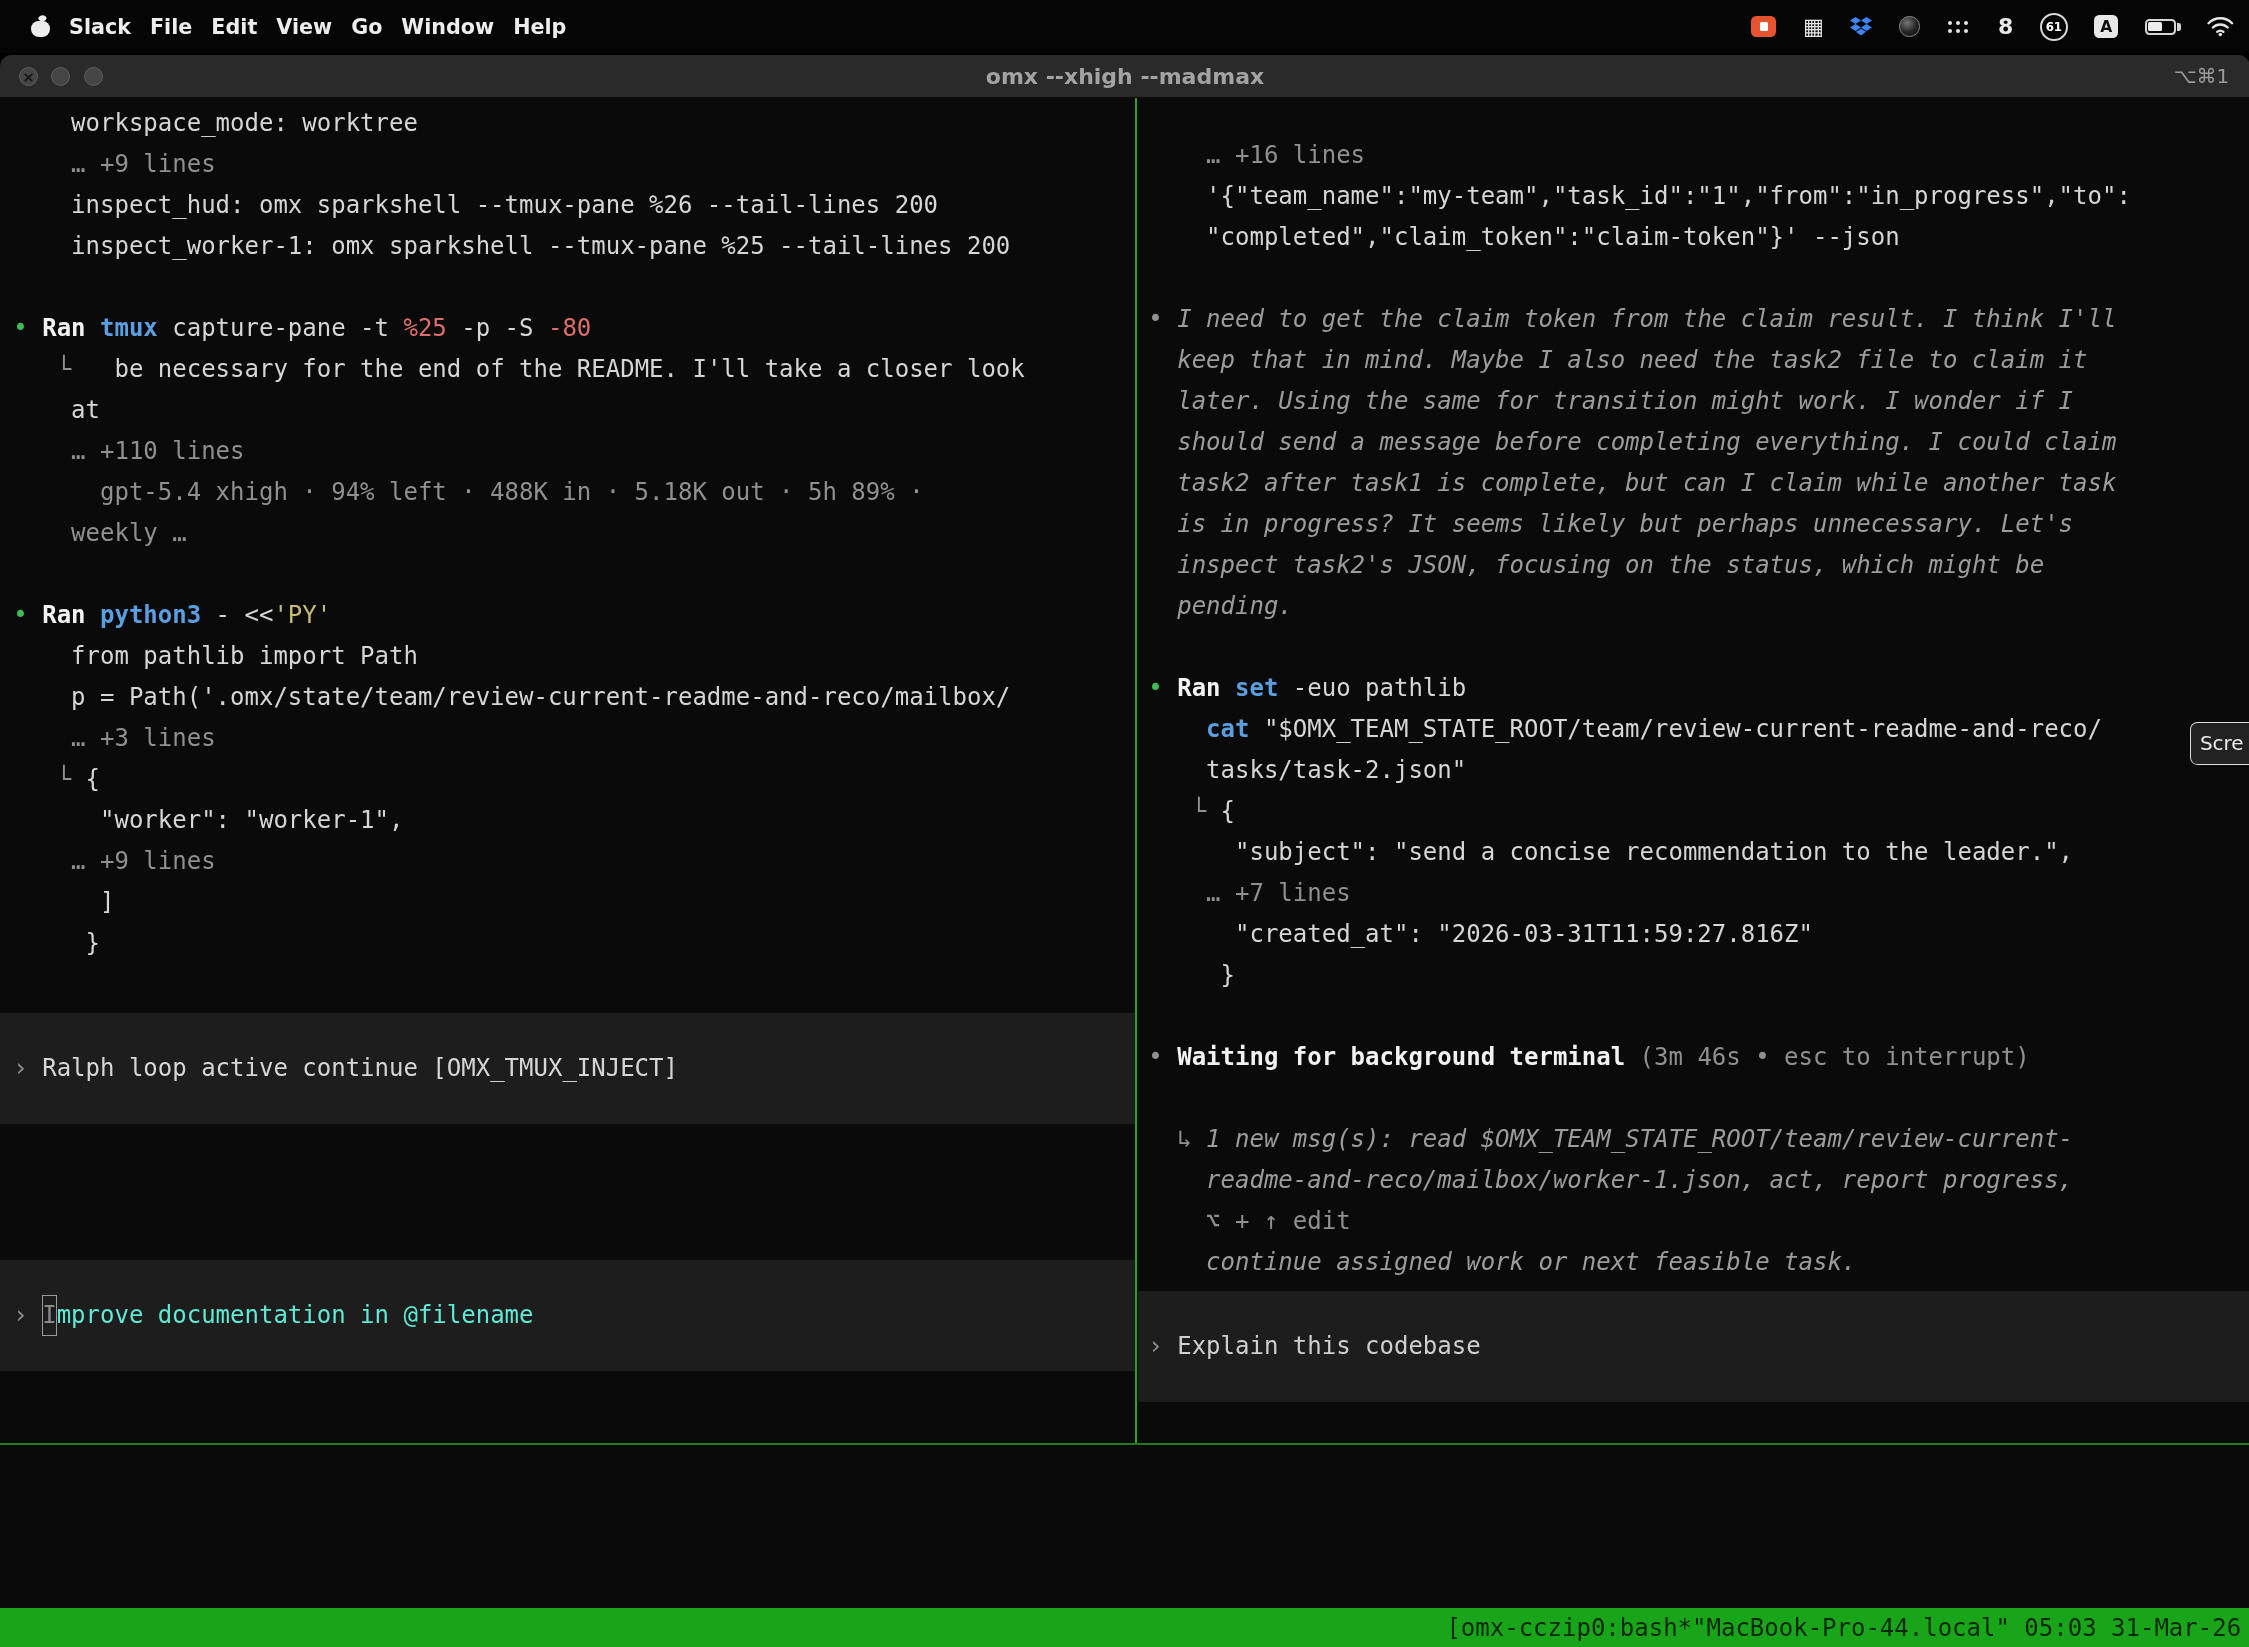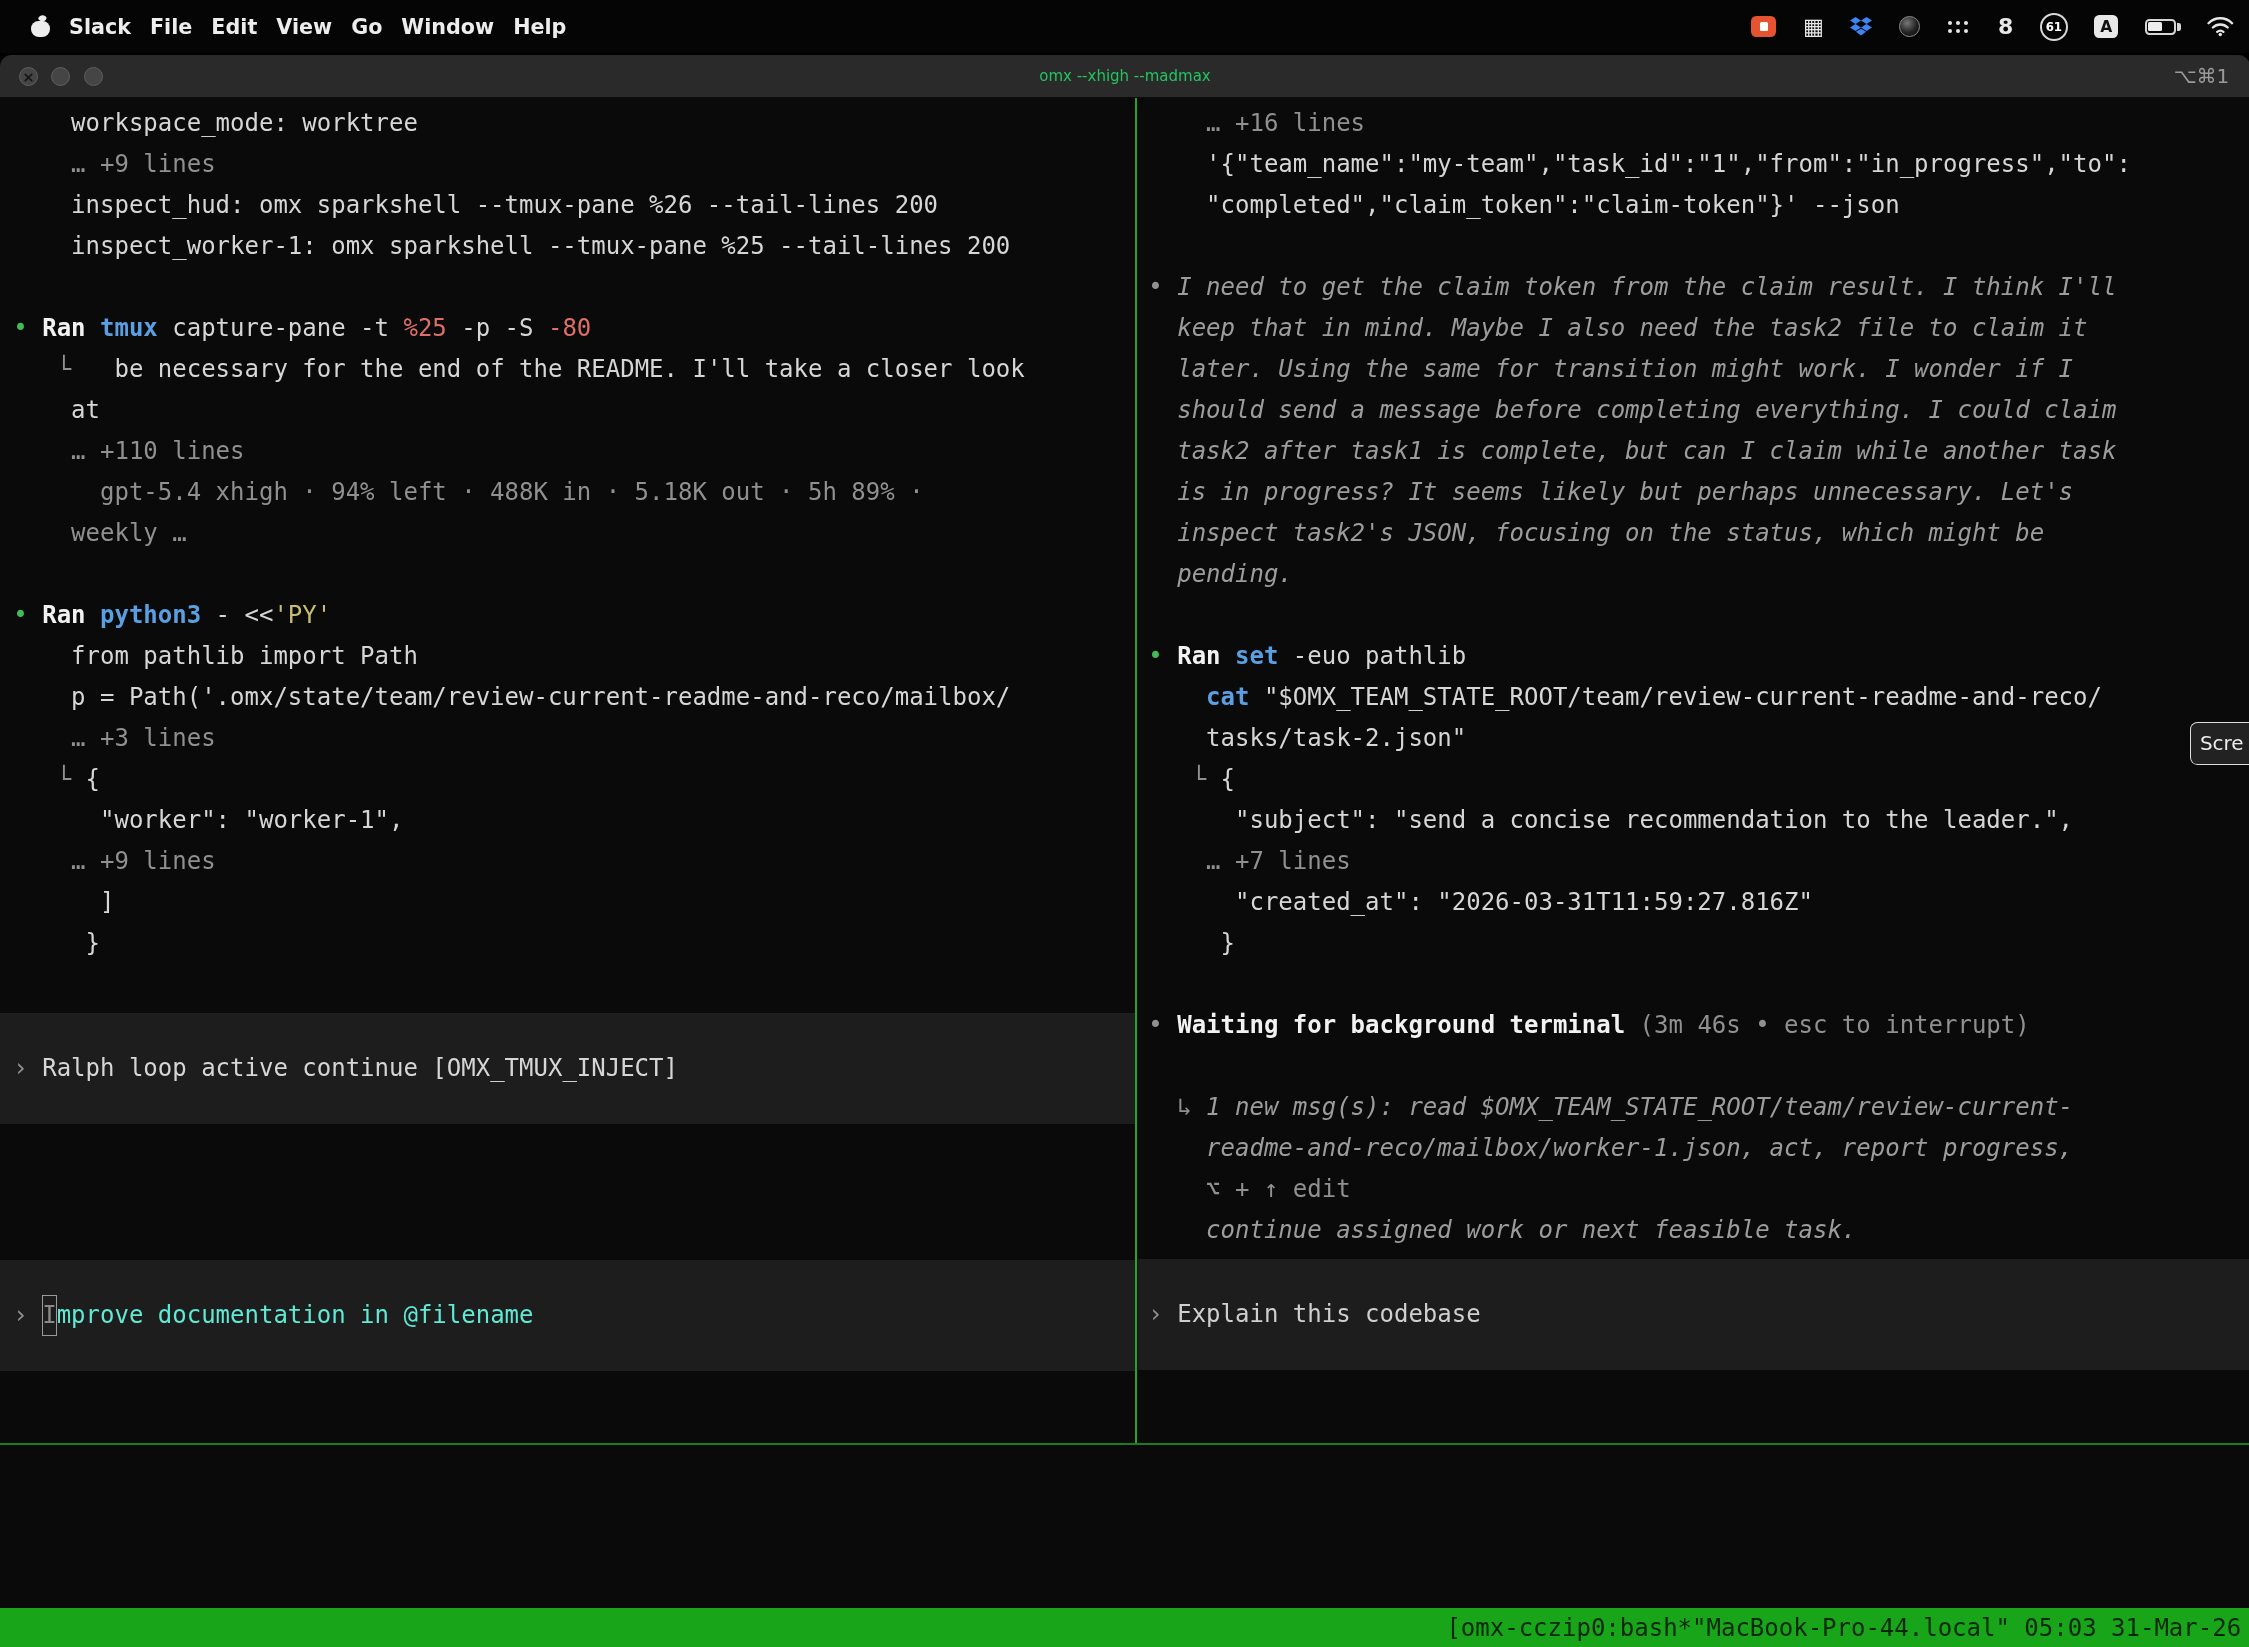--- a/index.html
+++ b/index.html
@@ -42,29 +42,29 @@
   
   .window { position:absolute; top:55px; left:0; right:0; bottom:0;
             background:var(--bg,#0a0a0a); border-radius:11.8px 11.8px 0 0; overflow:hidden; }
   .titlebar { position:relative; height:43px; background:#2a2a2a; border-bottom:0.7px solid #0c0c0c;
               display:flex; align-items:center; justify-content:center;
               font-family:"DejaVu Sans","Liberation Sans",sans-serif; }
   .lights { position:absolute; left:19px; top:0; height:43px; display:flex; align-items:center; gap:13.3px; }
   .light { width:19px; height:19px; border-radius:50%; background:#454545; border:1.1px solid #5f5f5f;
            display:inline-flex; align-items:center; justify-content:center;
            color:#161616; font-size:14.8px; font-weight:700; }
-  .wtitle { color:#22c55e; font-size:15px; font-weight:400; }
+  .wtitle { color:#a3a3a3; font-size:22px; font-weight:700; }
   .whint { position:absolute; right:20.7px; color:#9a9a9a; font-size:20px; }
 
   
   .term { position:absolute; top:43px; left:0; right:0; bottom:0; background:var(--bg,#0a0a0a);
           font-size:24px; line-height:41px; color:var(--fg,#d6d6d6); }
   .pane { position:absolute; top:0; overflow:hidden; }
   .pane-left  { left:0; width:1135px; height:1345px; padding:5.2px 0 0 13.3px; }
-  .pane-right { left:1138px; right:0; height:1345px; padding:5.2px 0 0 10.3px; }
+  .pane-right { left:1138px; right:0; height:1345px; padding:5.2px 0 0 10.3px;margin-top:32px; }
   .vdivider { position:absolute; left:1135px; top:0; width:2.2px; height:1345px; background:var(--border_green,#27a327); }
   .hrule { position:absolute; left:0; right:0; top:1345px; height:2.2px; background:#1d7c1d; }
 
   .trow { height:41px; white-space:pre; overflow:hidden; }
   .seg.fg   { color:var(--fg,#d6d6d6); }
   .seg.fg2  { color:#cfcfcf; }
   .seg.dim  { color:var(--dim,#909090); }
   .seg.boldw{ color:#f2f2f2; font-weight:700; }
   .seg.blue { color:var(--blue,#5b9fe3); font-weight:700; }
   .seg.red  { color:var(--red,#dd6f68); }

